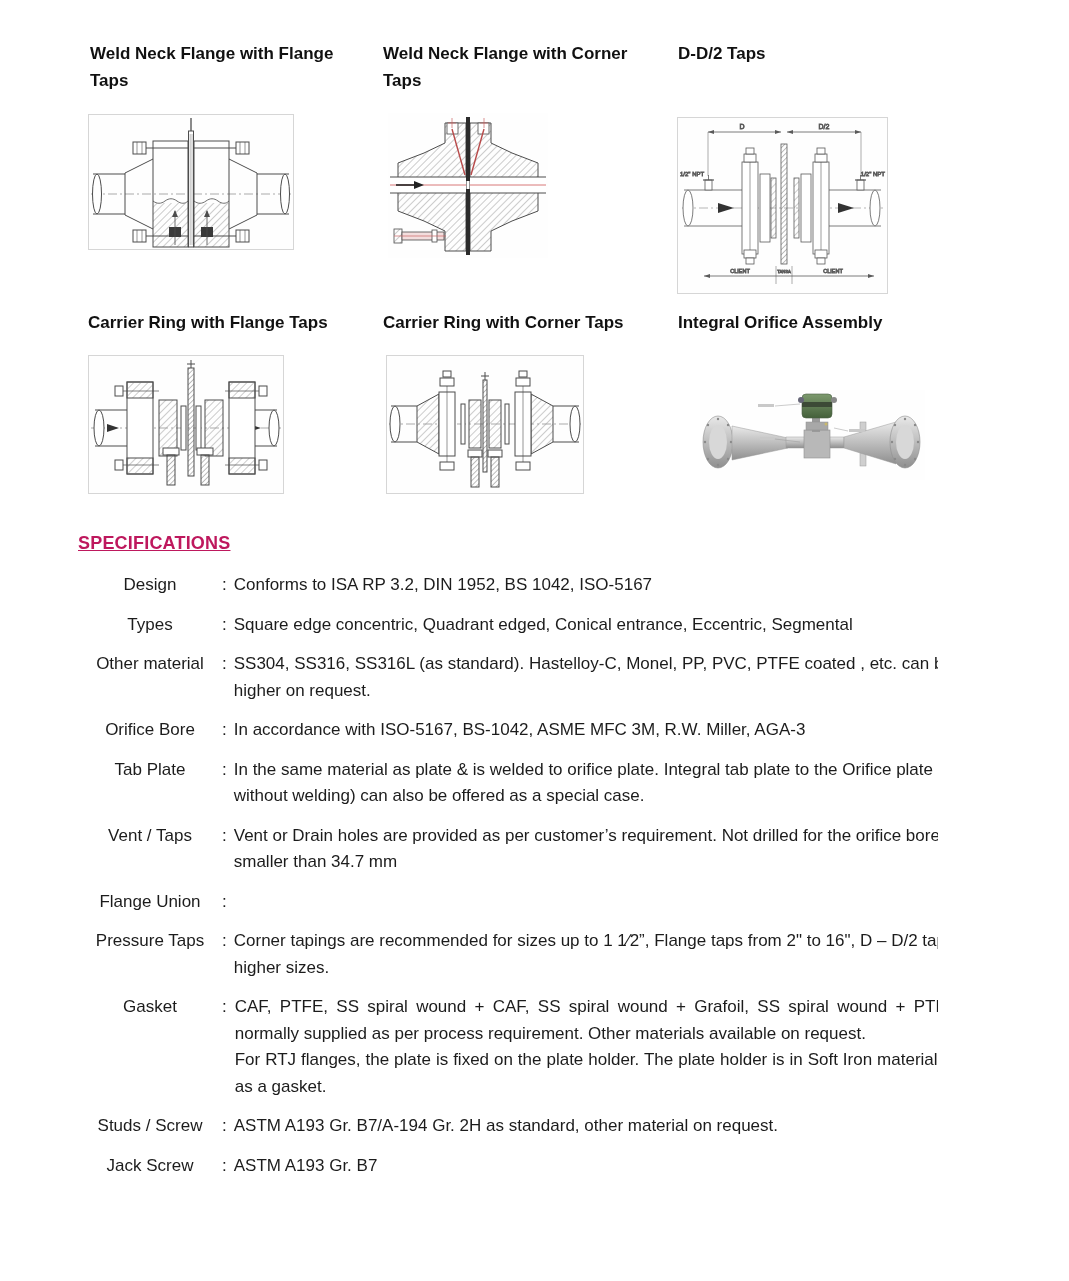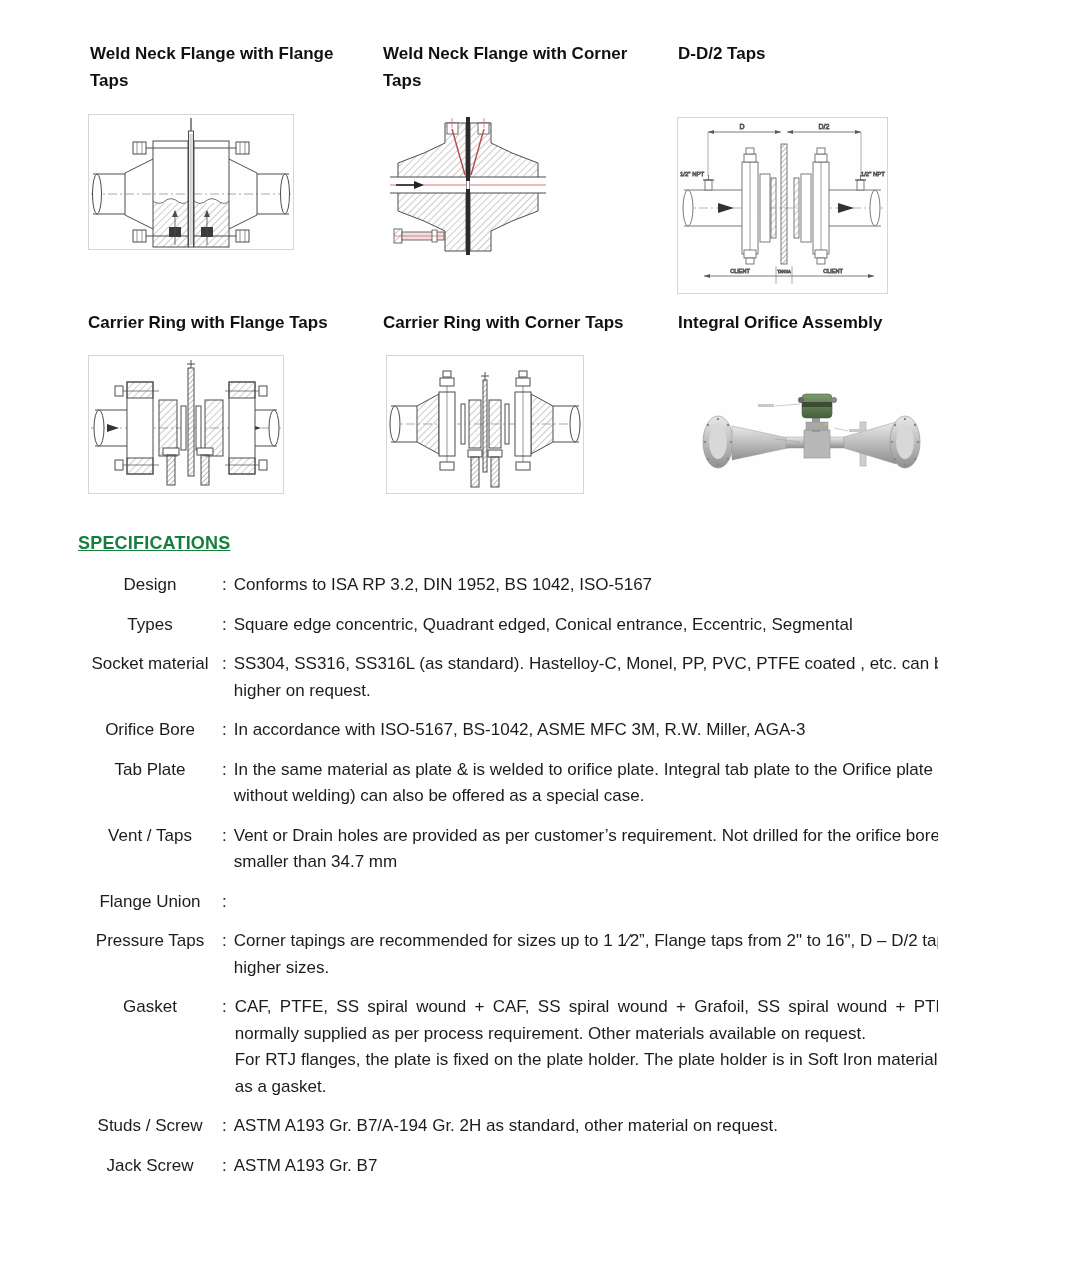--- a/index.html
+++ b/index.html
@@ -8,21 +8,21 @@
     font-family:"Liberation Sans",sans-serif;color:#1c1c1c;overflow:hidden;
   }
   .fig-title{
     position:absolute;font-weight:bold;font-size:17px;line-height:27px;color:#111;
   }
   .fig-box{position:absolute;background:#fefefe;}
   .bordered{border:1px solid #d6d6d6;}
   .fig-box svg{display:block;width:100%;height:100%;}
   #spec-heading{
     position:absolute;left:78px;top:533px;font-weight:bold;font-size:18px;
-    text-decoration:underline;letter-spacing:.2px;color:#15803d;
+    text-decoration:underline;letter-spacing:.2px;color:#be185d;
   }
   #spec-rows{position:absolute;left:78px;top:572px;width:912px;}
   .spec-row{display:flex;margin-bottom:13px;font-size:17px;line-height:26.5px;}
   .spec-label{width:144px;flex:none;text-align:center;}
   .spec-colon{flex:none;}
   .spec-value{flex:1;margin-left:7px;}
   .justify-val{text-align:justify;}
   .preline{white-space:pre-line;margin-left:8px;}
   text{font-family:"Liberation Sans",sans-serif;fill:#444;}
 </style>
@@ -369,21 +369,21 @@
       <div class="spec-label">Design</div>
       <div class="spec-colon">:</div>
       <div class="spec-value">Conforms to ISA RP 3.2, DIN 1952, BS 1042, ISO-5167</div>
     </div>
     <div class="spec-row">
       <div class="spec-label">Types</div>
       <div class="spec-colon">:</div>
       <div class="spec-value">Square edge concentric, Quadrant edged, Conical entrance, Eccentric, Segmental</div>
     </div>
     <div class="spec-row">
-      <div class="spec-label">Socket material</div>
+      <div class="spec-label">Other material</div>
       <div class="spec-colon">:</div>
       <div class="spec-value">SS304, SS316, SS316L (as standard). Hastelloy-C, Monel, PP, PVC, PTFE coated , etc. can be higher on request.</div>
     </div>
     <div class="spec-row">
       <div class="spec-label">Orifice Bore</div>
       <div class="spec-colon">:</div>
       <div class="spec-value">In accordance with ISO-5167, BS-1042, ASME MFC 3M, R.W. Miller, AGA-3</div>
     </div>
     <div class="spec-row">
       <div class="spec-label">Tab Plate</div>

